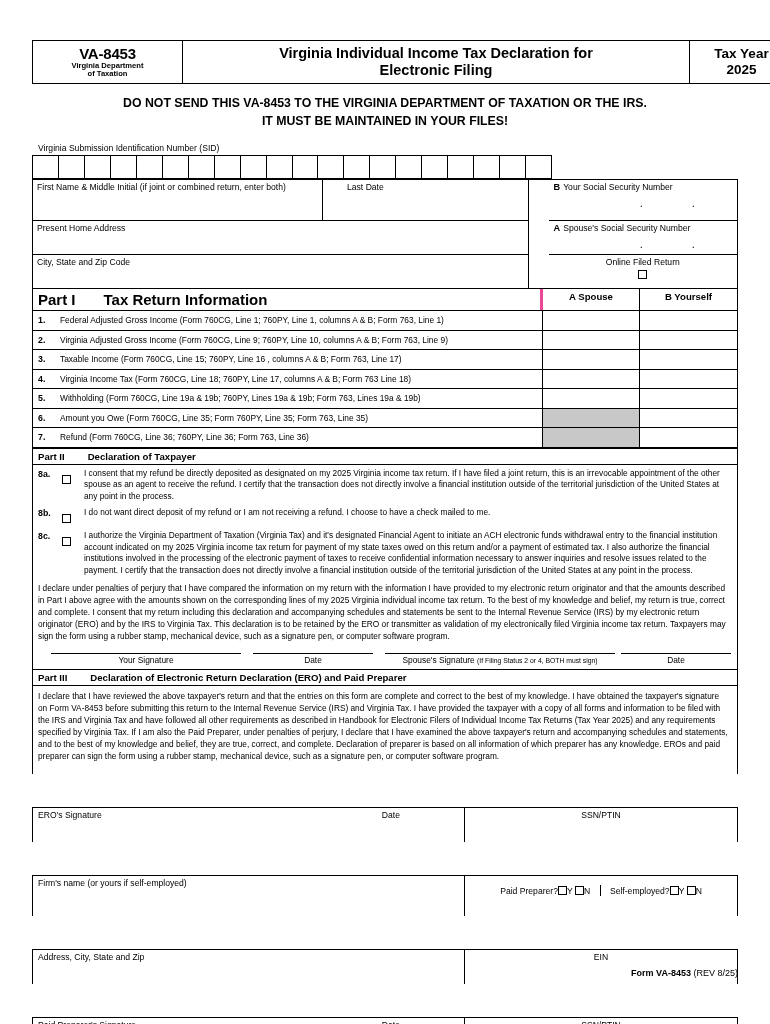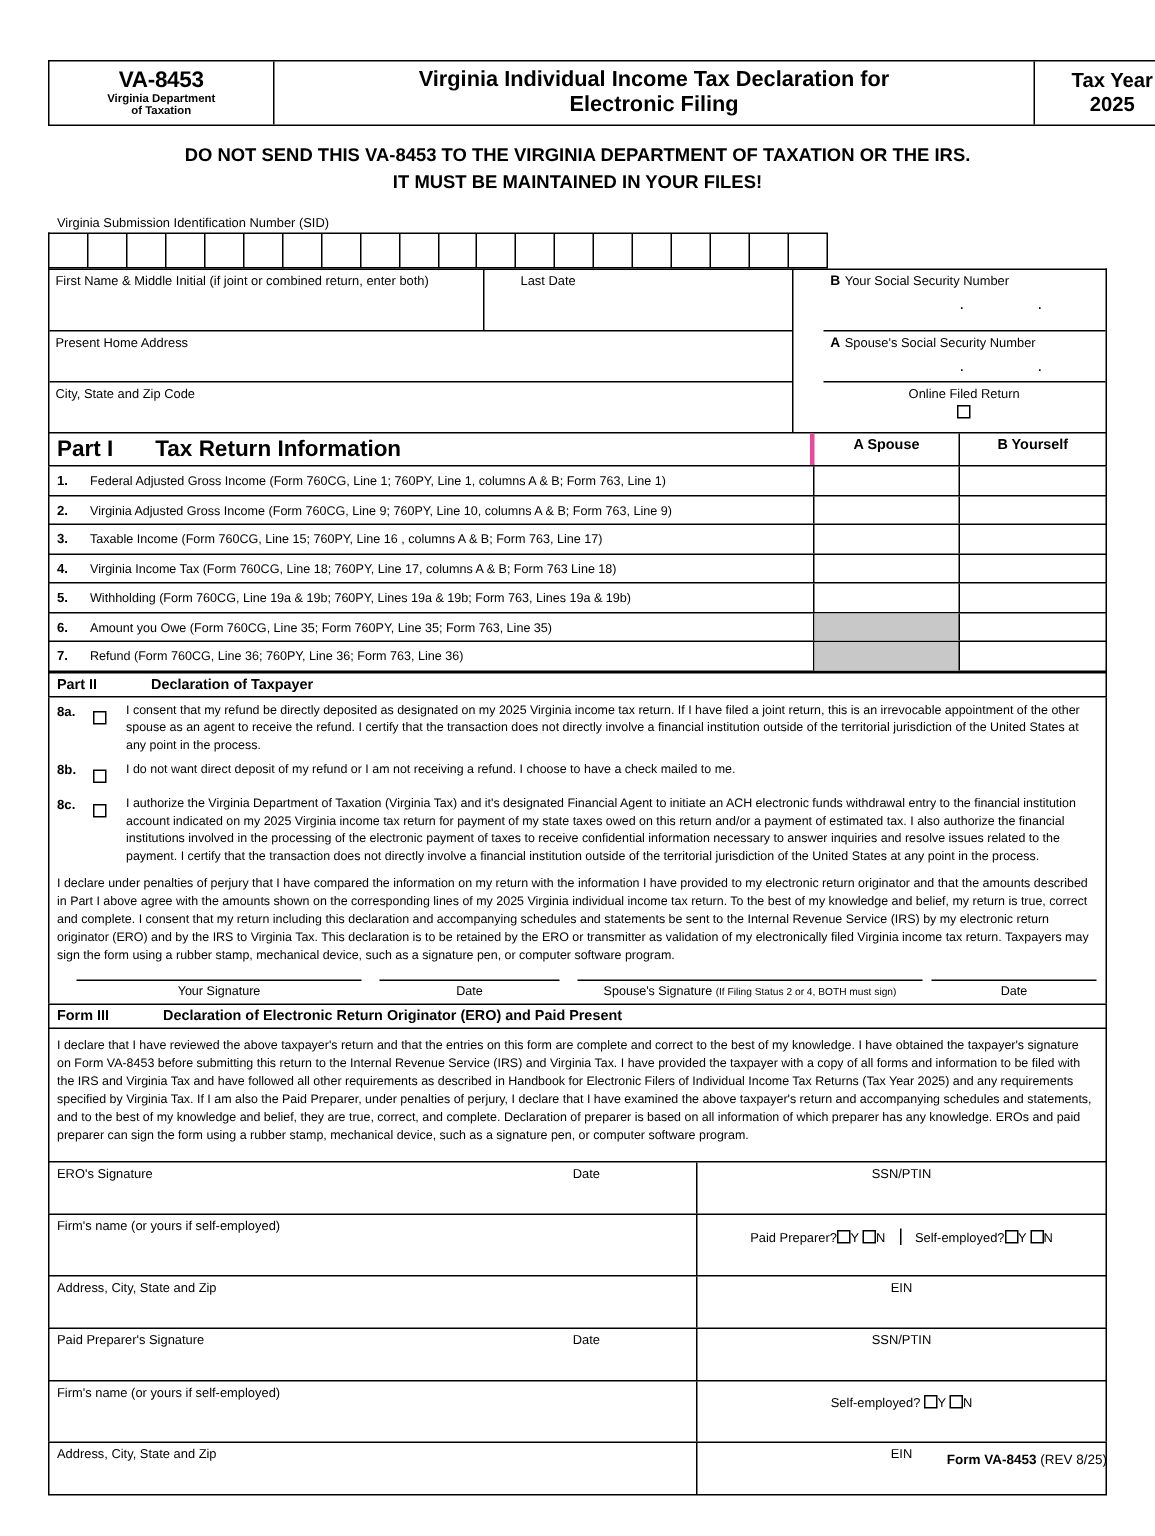--- a/index.html
+++ b/index.html
@@ -101,21 +101,21 @@
           font-size: 8.4px; padding-left: 5px; }
   .trow .t-num { width: 22px; font-weight: bold; font-size: 8.8px; }
   .trow .t-a { width: 97px; border-right: 1px solid #000; }
   .trow .t-b { width: 97px; }
   .shaded { background: #c8c8c8; }
 
   
   .pii-bar { display: flex; border-left: 1.2px solid #000; border-right: 1.2px solid #000;
              border-top: 1.2px solid #000; border-bottom: 1.2px solid #000;
              font-size: 9.6px; font-weight: bold; padding: 2px 0 2px 5px; }
-  .pii-bar .ptitle { margin-left: 36px; }
+  .pii-bar .ptitle { margin-left: 23px; }
 
   .box { border-left: 1.2px solid #000; border-right: 1.2px solid #000; }
   .chk-item { display: flex; padding: 3px 8px 1px 5px; }
   .chk-no { width: 24px; font-size: 8.8px; font-weight: bold; padding-top: 1px; }
   .chk-bx { width: 22px; padding-top: 1px; }
   .chk-tx { flex: 1; font-size: 8.3px; line-height: 1.42; text-align: left; }
 
   .decl { padding: 4px 9px 2px 5px; font-size: 8.3px; line-height: 1.45; }
 
   .siglines { display: flex; padding: 9px 6px 0 6px; justify-content: flex-end; }
@@ -123,21 +123,21 @@
   .sig .ln { border-top: 1.1px solid #000; height: 0; }
   .sig .cap { font-size: 8.4px; padding-top: 1px; }
   .sig .cap small { font-size: 6.8px; }
   .sig-a { width: 190px; margin-left: 12px; }
   .sig-b { width: 120px; margin-left: 12px; }
   .sig-c { width: 230px; margin-left: 12px; }
   .sig-d { width: 110px; margin-left: 6px; }
 
   
   .p3row { display: flex; border-left: 1.2px solid #000; border-right: 1.2px solid #000;
-           border-top: 1px solid #000; }
+           border-top: 1px solid #000; margin-top: 33px; }
   .p3-left { width: 432px; border-right: 1px solid #000; position: relative; }
   .p3-right { flex: 1; position: relative; }
   .p3lab { font-size: 8.6px; padding: 2px 0 0 5px; }
   .p3lab-c { font-size: 8.6px; text-align: center; padding-top: 2px; }
   .h34 { height: 34px; }
   .h40 { height: 40px; }
   .dateword { position: absolute; right: 64px; top: 2px; font-size: 8.6px; }
 
   .pp-line { font-size: 8.6px; padding: 9px 0 0 0; text-align: center; }
   .divider { display: inline-block; width: 1px; height: 11px; background: #000;
@@ -349,22 +349,22 @@
         </div>
         <div class="sig sig-d">
           <div class="ln"></div>
           <div class="cap">Date</div>
         </div>
       </div>
       <div style="height:4px;"></div>
     </div>
 
     <div class="pii-bar">
-      <span>Form III</span>
-        <span class="ptitle">Declaration of Electronic Return Originator (ERO) and Paid Present</span>
+      <span>Part III</span>
+        <span class="ptitle">Declaration of Electronic Return Declaration (ERO) and Paid Preparer</span>
     </div>
 
     <div class="box">
       <div class="decl">I declare that I have reviewed the above taxpayer's return and that the entries on this form are complete and correct to the best of my knowledge.  I have obtained the taxpayer's signature on Form VA-8453 before submitting this return to the Internal Revenue Service (IRS) and Virginia Tax.  I have provided the taxpayer with a copy of all forms and information to be filed with the IRS and Virginia Tax and have followed all other requirements as described in Handbook for Electronic Filers of Individual Income Tax Returns (Tax Year 2025) and any requirements specified by Virginia Tax.  If I am also the Paid Preparer, under penalties of perjury, I declare that I have examined the above taxpayer's return and accompanying schedules and statements, and to the best of my knowledge and belief, they are true, correct, and complete.   Declaration of preparer is based on all information of which preparer has any knowledge.  EROs and paid preparer can sign the form using a rubber stamp, mechanical device, such as a signature pen, or computer software program.</div>
       <div style="height:10px;"></div>
     </div>
 
     <div class="p3row">
       <div class="p3-left h34">
         <div class="p3lab">ERO's Signature</div>

